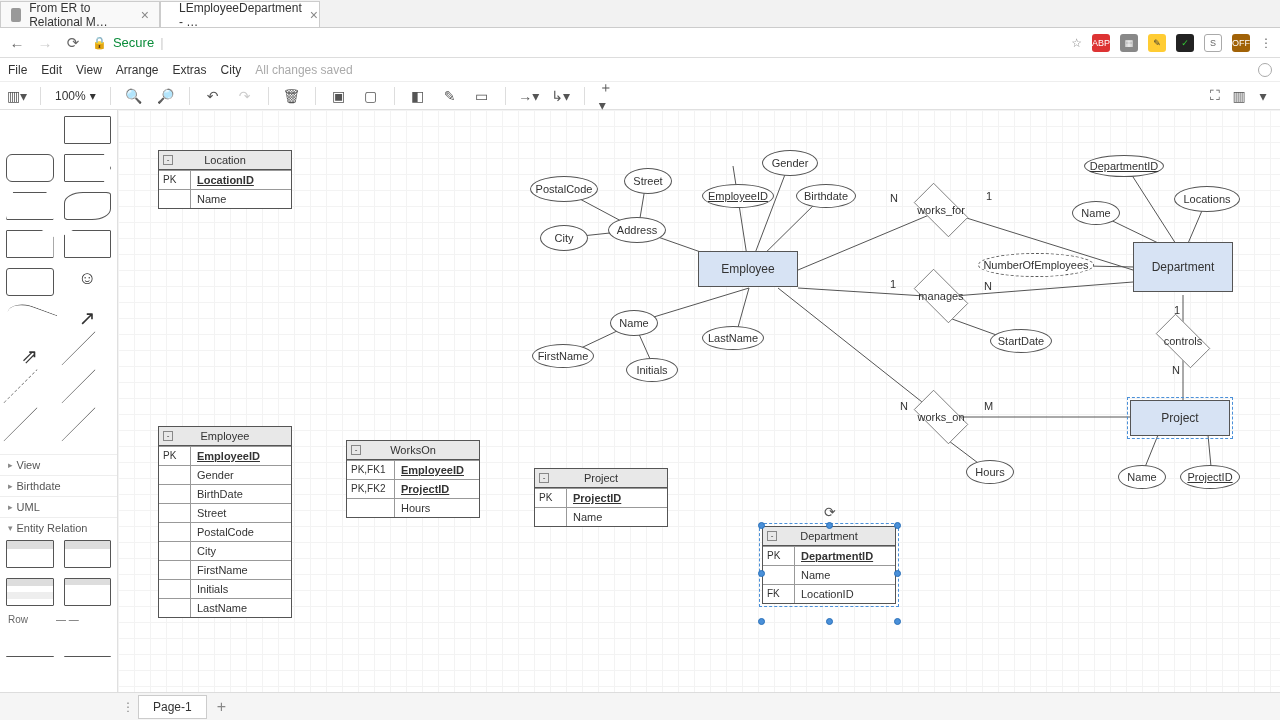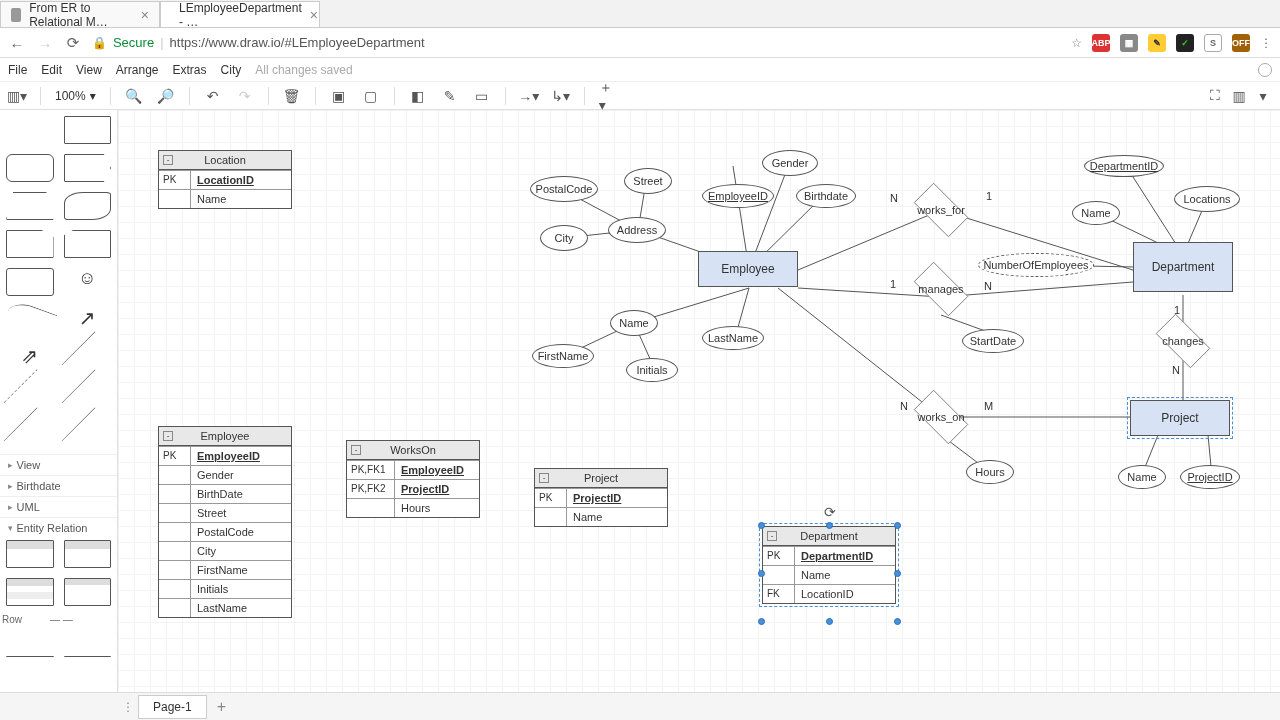--- a/index.html
+++ b/index.html
@@ -11,21 +11,21 @@
 .tab.active{background:#fff}
 .tab .favicon{width:14px;height:14px;background:#f60;border-radius:2px}
 .tab .favicon.gray{background:#999}
 .tab .close{color:#888;font-size:14px}
 .addrbar{position:absolute;top:28px;left:0;right:0;height:30px;display:flex;align-items:center;padding:0 8px;gap:10px;border-bottom:1px solid #ddd;background:#fff}
 .addrbar .navicon{width:18px;text-align:center;color:#666;font-size:15px}
 .addrbar .url{flex:1;display:flex;align-items:center;gap:6px;font-size:13px;color:#555}
 .addrbar .lock{color:#0a8c3a;font-size:12px}
 .addrbar .secure{color:#0a8c3a}
 .addrbar .right{display:flex;gap:10px;align-items:center}
-.addrbar .ext{width:18px;height:18px;border-radius:3px;display:flex;align-items:center;justify-content:center;font-size:9px;font-weight:bold}
+.addrbar .ext{width:18px;height:18px;border-radius:3px;display:flex;align-items:center;justify-content:center;font-size:9px;font-weight:normal}
 .menubar{position:absolute;top:58px;left:0;right:0;height:24px;display:flex;align-items:center;padding:0 8px;gap:14px;font-size:12px;color:#333;background:#fff;border-bottom:1px solid #eee}
 .menubar .saved{color:#aaa}
 .menubar .globe{margin-left:auto;width:14px;height:14px;border:1px solid #aaa;border-radius:50%}
 .toolbar{position:absolute;top:82px;left:0;right:0;height:28px;display:flex;align-items:center;padding:0 8px;gap:14px;background:#fff;border-bottom:1px solid #e0e0e0}
 .toolbar .tbtn{width:18px;height:18px;display:flex;align-items:center;justify-content:center;color:#555;font-size:14px}
 .toolbar .sep{width:1px;height:18px;background:#ddd}
 .toolbar .zoom{font-size:12px;color:#333;display:flex;align-items:flex-end;gap:4px}
 .toolbar .right{margin-left:auto;display:flex;gap:6px}
 .sidebar{position:absolute;top:110px;left:0;width:118px;bottom:28px;background:#fff;border-right:1px solid #e0e0e0;overflow:hidden}
 .shapes{padding:6px;display:grid;grid-template-columns:1fr 1fr;gap:10px}
@@ -88,21 +88,20 @@
 </div>
 
 <div class="addrbar">
   <span class="navicon">←</span>
   <span class="navicon" style="color:#ccc">→</span>
   <span class="navicon">⟳</span>
   <div class="url">
     <span class="lock">🔒</span>
     <span class="secure">Secure</span>
     <span style="color:#ccc">|</span>
-    <span>https://www.draw.io/#LEmployeeDepartment</span>
   </div>
   <span style="color:#888">☆</span>
   <div class="right">
     <div class="ext" style="background:#d33;color:#fff">ABP</div>
     <div class="ext" style="background:#888;color:#fff">▦</div>
     <div class="ext" style="background:#fc3">✎</div>
     <div class="ext" style="background:#222;color:#3c3">✓</div>
     <div class="ext" style="border:1px solid #aaa;color:#666">S</div>
     <div class="ext" style="background:#a16207;color:#fff">OFF</div>
     <span style="color:#666">⋮</span>
@@ -175,21 +174,21 @@
   <div class="sbsection">View</div>
   <div class="sbsection">Birthdate</div>
   <div class="sbsection">UML</div>
   <div class="sbsection open">Entity Relation</div>
   <div class="shapes" style="padding-top:2px">
     <div style="background:linear-gradient(#ddd 30%,#fff 30%)"></div>
     <div style="background:linear-gradient(#ddd 30%,#fff 30%)"></div>
     <div style="background:linear-gradient(#ddd 25%,#fff 25%,#fff 50%,#eee 50%,#eee 75%,#fff 75%)"></div>
     <div style="background:linear-gradient(#ddd 25%,#fff 25%)"></div>
   </div>
-  <div style="padding:2px 2px;font-size:10px;color:#666;display:flex;gap:28px">
+  <div style="padding:2px 8px;font-size:10px;color:#666;display:flex;gap:28px">
       <span>Row</span>
       <span>— —</span>
     </div>
   <div class="shapes" style="padding-top:2px">
       <div class="none" style="border-bottom:1px solid #555"></div>
       <div class="none" style="border-bottom:1px solid #555"></div>
     </div>
 </div>
 <div class="moreshapes">
     <span>More Shapes…</span>
@@ -346,28 +345,28 @@
   <div class="entity" style="left:1015px;top:132px;width:100px;height:50px">
       <span>Department</span>
     </div>
   <div class="entity selected" style="left:1012px;top:290px;width:100px;height:36px">
       <span>Project</span>
     </div>
 
   <div class="rel" style="left:788px;top:80px">
       <span>works_for</span>
     </div>
-  <div class="rel" style="left:788px;top:159px">
+  <div class="rel" style="left:788px;top:166px">
       <span>manages</span>
     </div>
   <div class="rel" style="left:788px;top:287px">
       <span>works_on</span>
     </div>
   <div class="rel" style="left:1030px;top:211px">
-      <span>changes</span>
+      <span>controls</span>
     </div>
 
   <div class="attr" style="left:412px;top:66px;width:68px;height:26px">
       <span>PostalCode</span>
     </div>
   <div class="attr" style="left:506px;top:58px;width:48px;height:26px">
       <span>Street</span>
     </div>
   <div class="attr" style="left:422px;top:115px;width:48px;height:26px">
       <span>City</span>
@@ -392,21 +391,21 @@
     </div>
   <div class="attr" style="left:584px;top:216px;width:62px;height:24px">
       <span>LastName</span>
     </div>
   <div class="attr" style="left:508px;top:248px;width:52px;height:24px">
       <span>Initials</span>
     </div>
   <div class="attr derived" style="left:860px;top:143px;width:116px;height:24px">
       <span>NumberOfEmployees</span>
     </div>
-  <div class="attr" style="left:844px;top:219px;width:62px;height:24px">
+  <div class="attr" style="left:872px;top:219px;width:62px;height:24px">
       <span>StartDate</span>
     </div>
   <div class="attr keyattr" style="left:966px;top:45px;width:80px;height:22px">
       <span>DepartmentID</span>
     </div>
   <div class="attr" style="left:1056px;top:76px;width:66px;height:26px">
       <span>Locations</span>
     </div>
   <div class="attr" style="left:954px;top:91px;width:48px;height:24px">
       <span>Name</span>

